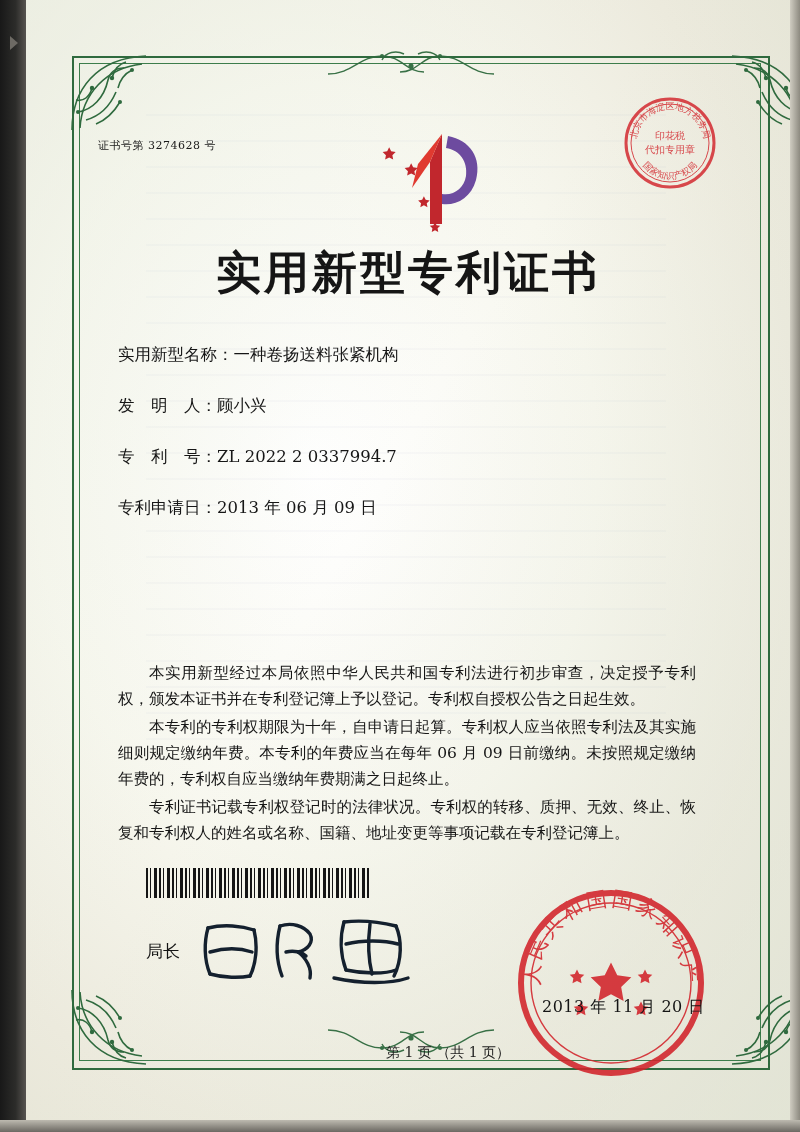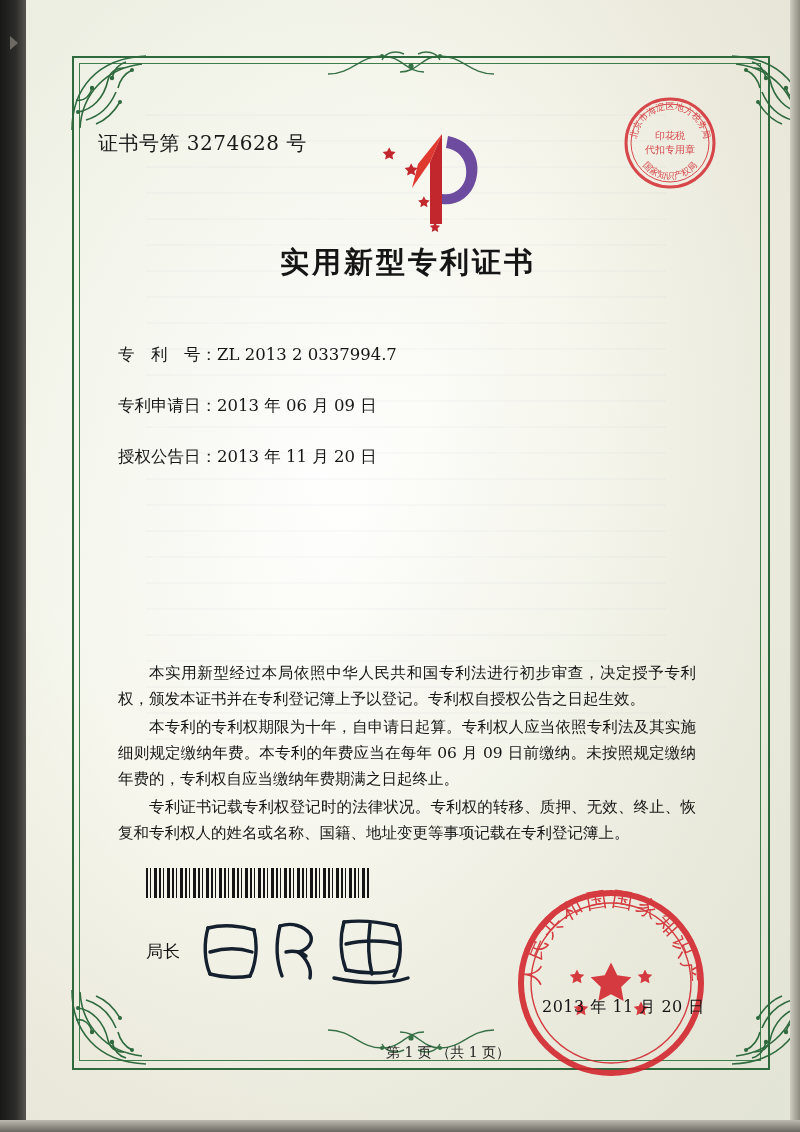--- a/index.html
+++ b/index.html
@@ -114,31 +114,31 @@
     width: 120px; height: 104px;
   }
   
   .cert-title {
     position: absolute;
     left: 0; top: 243px;
     width: 764px;
     text-align: center;
     font-family: "DejaVu Serif", "Liberation Serif", serif;
     font-weight: bold;
-    font-size: 29px;
+    font-size: 45px;
     letter-spacing: 3px;
     color: #151515;
   }
 
   
   .cert-no {
     position: absolute;
-    left: 72px; top: 130px;
-    font-family: "DejaVu Serif", "Liberation Serif", serif;
-    font-size: 20px;
+    left: 72px; top: 138px;
+    font-family: "DejaVu Serif", "Liberation Serif", serif;
+    font-size: 11px;
     color: #1a1a1a;
     letter-spacing: 0.5px;
   }
 
   
   .fields {
     position: absolute;
     left: 92px; top: 344px;
     width: 570px;
   }
@@ -367,27 +367,30 @@
           <path d="M18 44 l3.2 6.6 7.3 1 -5.3 5.1 1.3 7.2 -6.5 -3.4 -6.5 3.4 1.3 -7.2 -5.3 -5.1 7.3 -1 Z" transform="translate(36,44) scale(0.55)"></path>
           <path d="M18 44 l3.2 6.6 7.3 1 -5.3 5.1 1.3 7.2 -6.5 -3.4 -6.5 3.4 1.3 -7.2 -5.3 -5.1 7.3 -1 Z" transform="translate(48,72) scale(0.5)"></path>
         </g>
       </svg>
     </div>
 
     <div class="cert-title">实用新型专利证书</div>
 
     <div class="fields">
       <div class="field-row">
-        <span class="field-label">专　利　号：</span><span class="field-value">ZL 2013 2 0337994.7</span>
+        <span class="field-label">实用新型名称：</span><span class="field-value">一种卷扬送料张紧机构</span>
+      </div>
+      <div class="field-row">
+        <span class="field-label">发　明　人：</span><span class="field-value">顾小兴</span>
+      </div>
+      <div class="field-row">
+        <span class="field-label">专　利　号：</span><span class="field-value">ZL 2022 2 0337994.7</span>
       </div>
       <div class="field-row">
         <span class="field-label">专利申请日：</span><span class="field-value">2013 年 06 月 09 日</span>
-      </div>
-      <div class="field-row">
-        <span class="field-label">授权公告日：</span><span class="field-value">2013 年 11 月 20 日</span>
       </div>
     </div>
 
     <div class="paras">
       <p class="para">本实用新型经过本局依照中华人民共和国专利法进行初步审查，决定授予专利权，颁发本证书并在专利登记簿上予以登记。专利权自授权公告之日起生效。</p>
       <p class="para">本专利的专利权期限为十年，自申请日起算。专利权人应当依照专利法及其实施细则规定缴纳年费。本专利的年费应当在每年 06 月 09 日前缴纳。未按照规定缴纳年费的，专利权自应当缴纳年费期满之日起终止。</p>
       <p class="para">专利证书记载专利权登记时的法律状况。专利权的转移、质押、无效、终止、恢复和专利权人的姓名或名称、国籍、地址变更等事项记载在专利登记簿上。</p>
     </div>
 
     <div class="barcode"></div>

